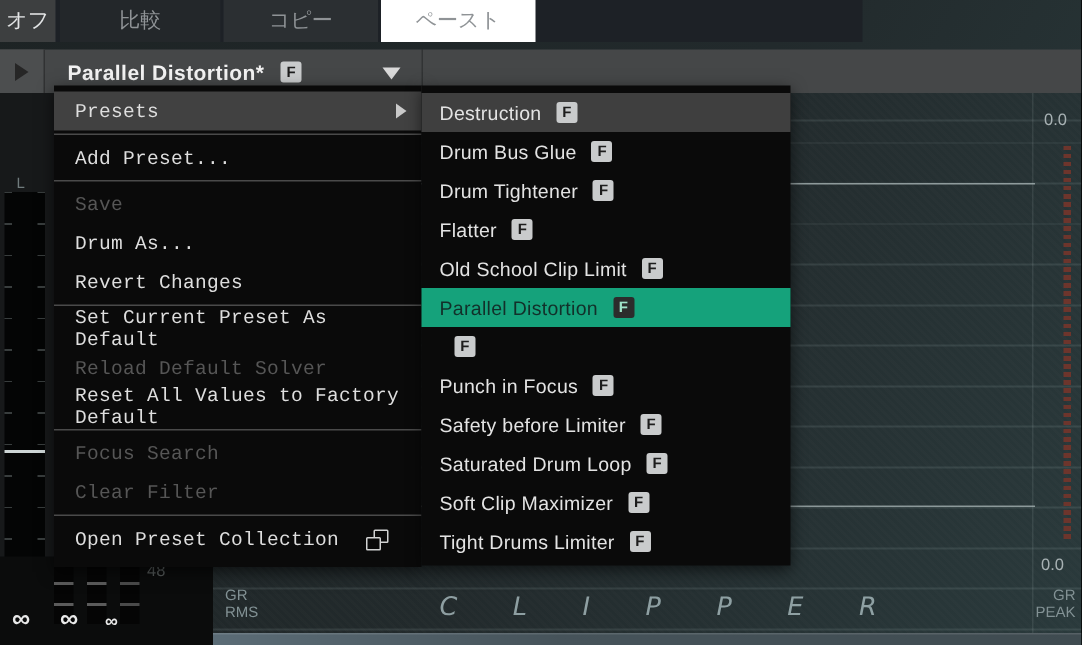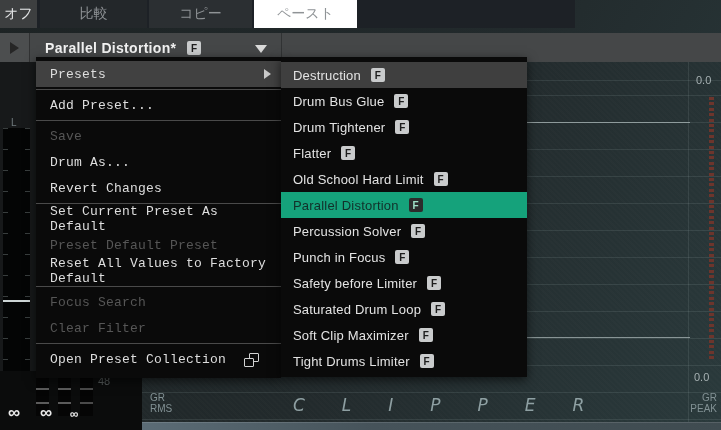--- a/index.html
+++ b/index.html
@@ -196,21 +196,21 @@
       <span>Drum As...</span>
     </div>
     <div class="menu-item">
       <span>Revert Changes</span>
     </div>
     <div class="menu-sep"></div>
     <div class="menu-item">
       <span>Set Current Preset As Default</span>
     </div>
     <div class="menu-item disabled">
-      <span>Preset Default Preset</span>
+      <span>Reload Default Solver</span>
     </div>
     <div class="menu-item">
       <span>Reset All Values to Factory Default</span>
     </div>
     <div class="menu-sep"></div>
     <div class="menu-item disabled">
       <span>Focus Search</span>
     </div>
     <div class="menu-item disabled">
       <span>Clear Filter</span>
@@ -236,29 +236,28 @@
     </div>
     <div class="sub-item">
       <span>Drum Tightener</span>
       <span class="fbadge">F</span>
     </div>
     <div class="sub-item">
       <span>Flatter</span>
       <span class="fbadge">F</span>
     </div>
     <div class="sub-item">
-      <span>Old School Hard Limit</span>
+      <span>Old School Clip Limit</span>
       <span class="fbadge">F</span>
     </div>
     <div class="sub-item selected">
       <span>Parallel Distortion</span>
       <span class="fbadge">F</span>
     </div>
     <div class="sub-item">
-      <span>Percussion Solver</span>
       <span class="fbadge">F</span>
     </div>
     <div class="sub-item">
       <span>Punch in Focus</span>
       <span class="fbadge">F</span>
     </div>
     <div class="sub-item">
       <span>Safety before Limiter</span>
       <span class="fbadge">F</span>
     </div>

